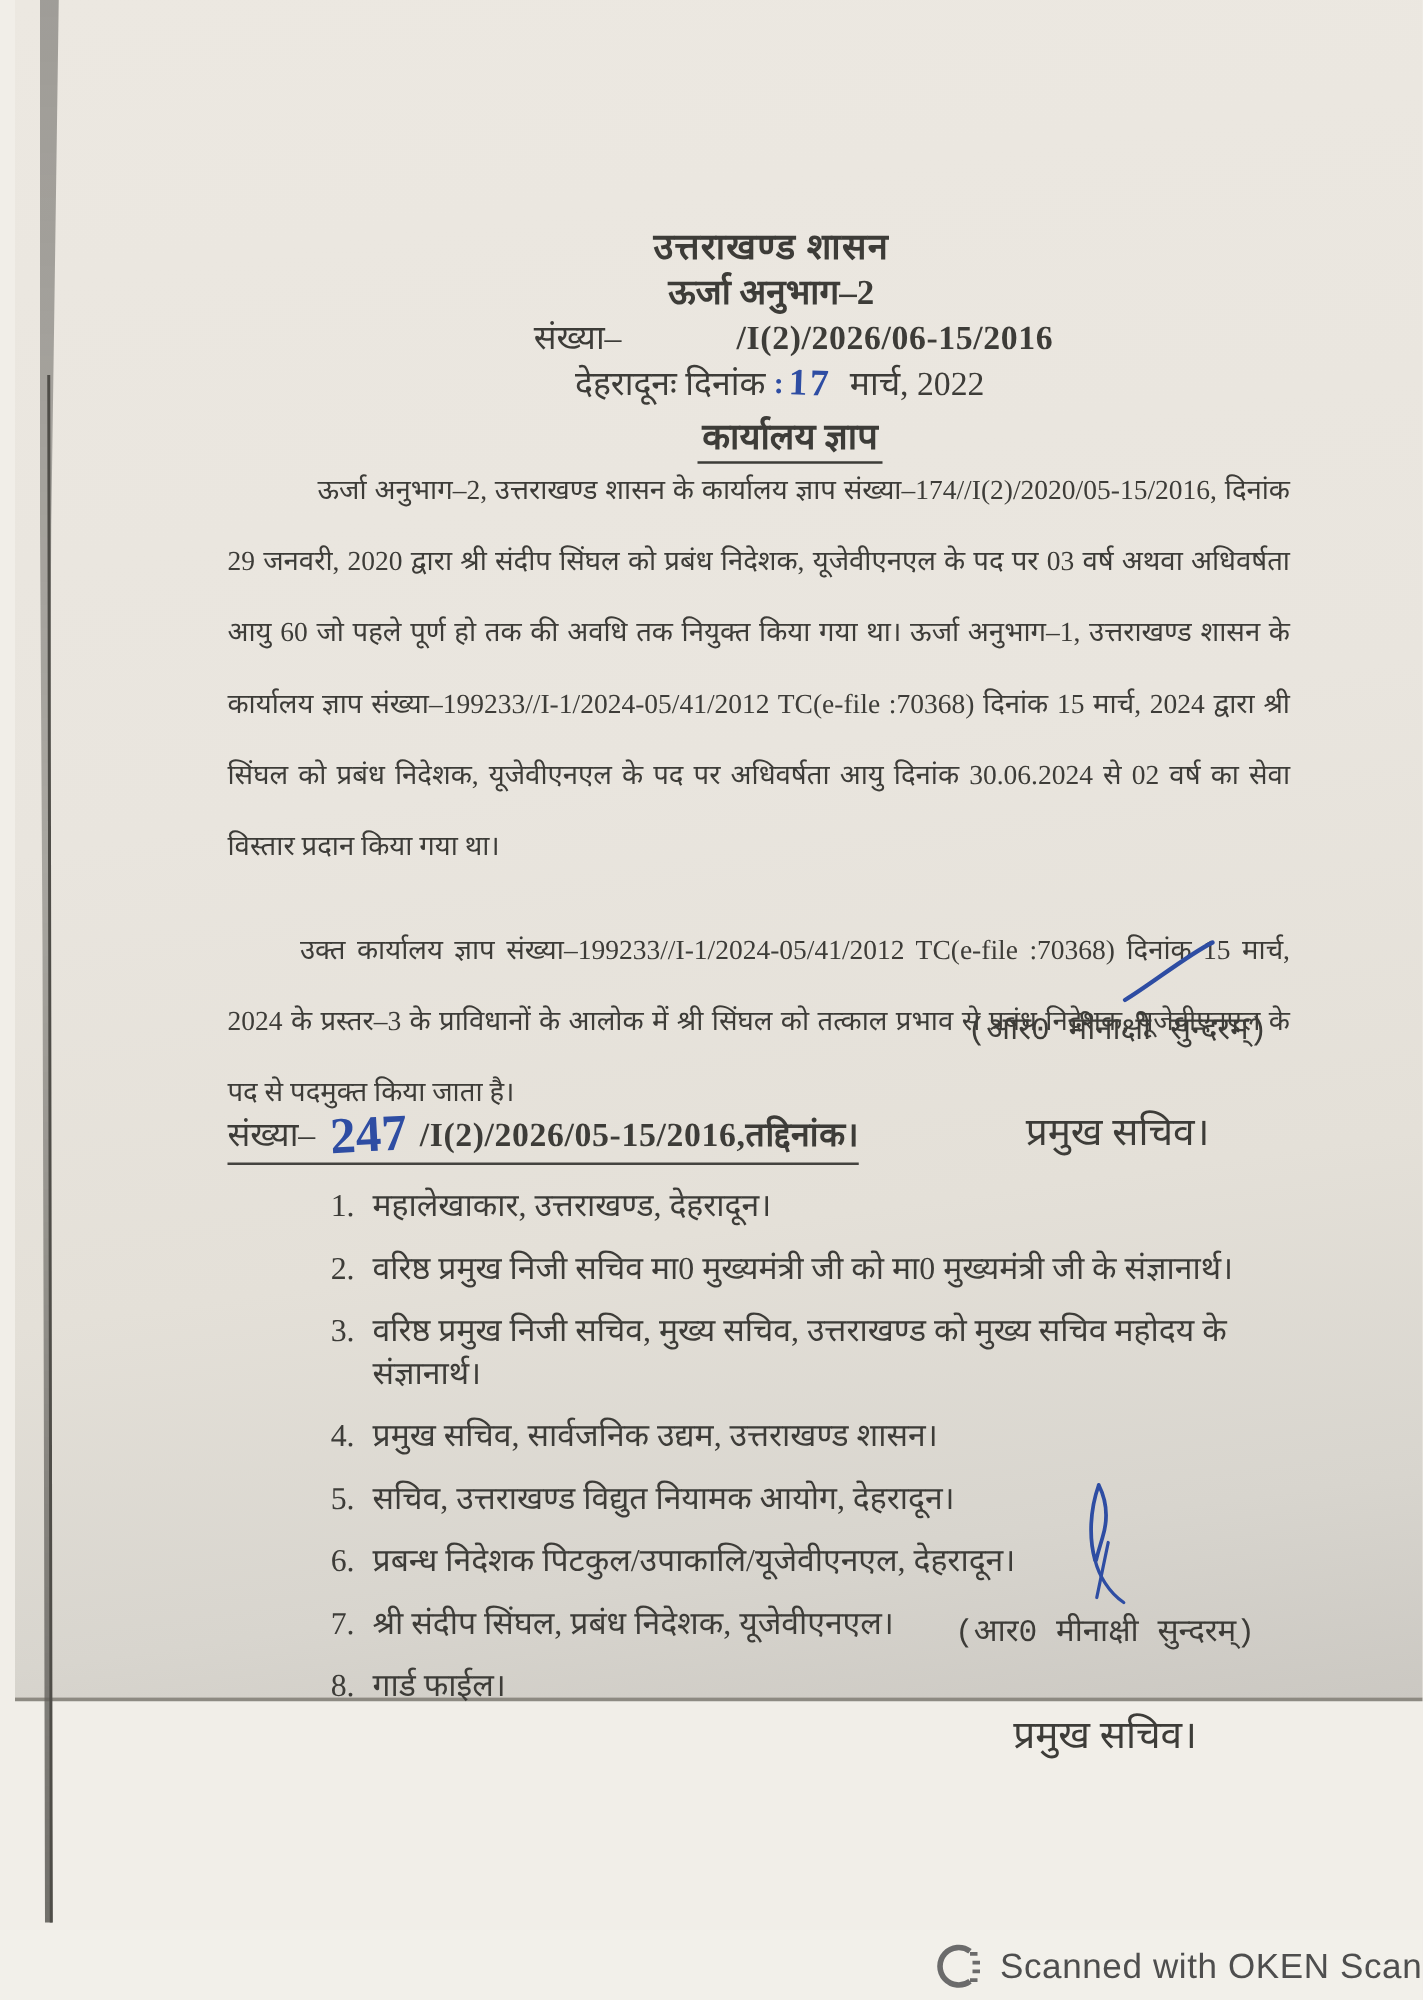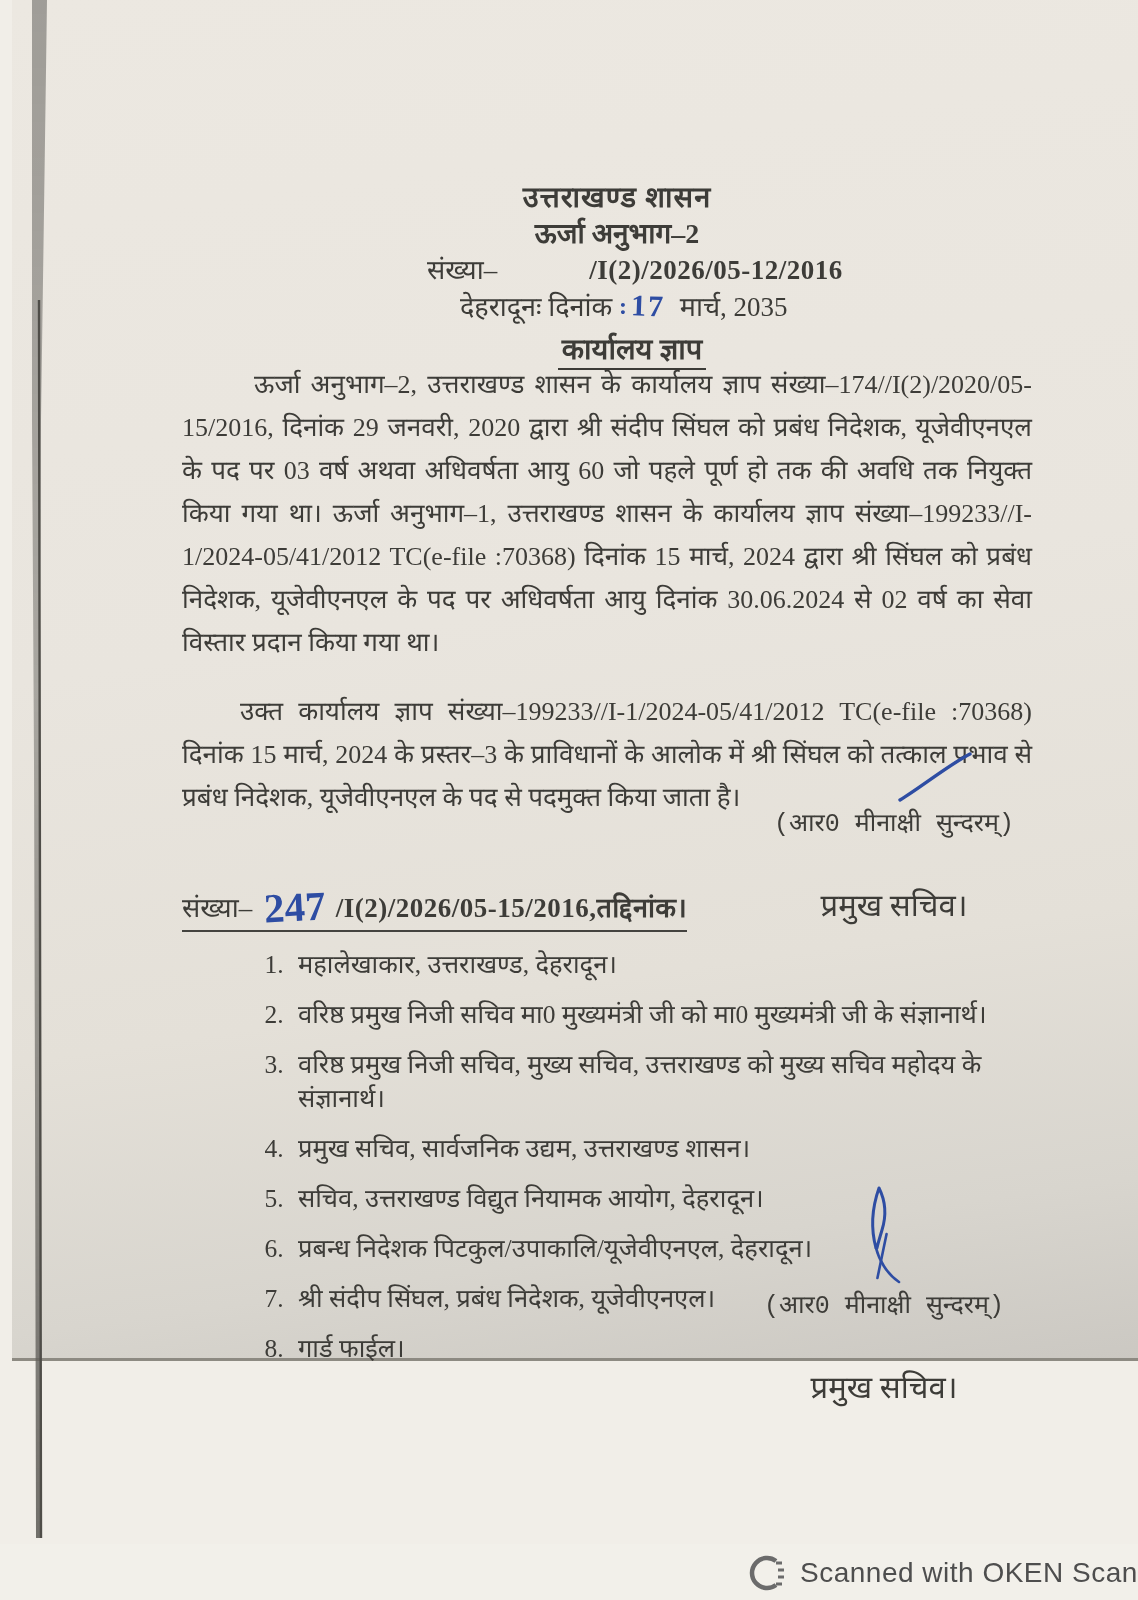--- a/index.html
+++ b/index.html
@@ -22,21 +22,21 @@
   .org2{position:absolute;top:213px;left:0;width:1210px;font-size:28px;font-weight:700;}
   .numrow{position:absolute;top:250px;left:415px;font-size:27px;}
   .numrow .fileno{font-weight:700;margin-left:92px;letter-spacing:.5px;}
   .daterow{position:absolute;top:287px;left:448px;font-size:27px;}
   .hw{color:#2e4da3;font-weight:700;display:inline-block;}
   .hw-date{font-size:30px;transform:rotate(2deg);letter-spacing:2px;padding:0 8px 0 4px;}
   .hw-mark{font-size:24px;position:relative;top:-2px;}
   .heading{position:absolute;top:328px;left:0;width:1240px;text-align:center;font-size:29px;font-weight:700;}
   .heading span{border-bottom:2.5px solid #3d3c38;padding:0 4px 3px;}
   .bodytext{position:absolute;top:363px;left:170px;width:850px;}
-  .para{font-size:26px;line-height:43px;text-align:justify;margin:0;}
+  .para{font-size:22px;line-height:57px;text-align:justify;margin:0;}
   .para.first{text-indent:72px;}
   .para + .para{margin-top:26px;text-indent:58px;}
   .sig{position:absolute;text-align:center;}
   .sig1{top:752px;left:762px;width:240px;}
   .sig2{top:1182px;left:752px;width:240px;}
   .sig .name{font-size:25px;white-space:nowrap;font-family:Liberation Mono, monospace;}
   .sig .desig{font-size:31px;margin-top:44px;}
   .sig svg{display:block;margin:0 auto;}
   .sig1 svg{margin-right:40px;margin-left:auto;}
   .endorse{position:absolute;top:888px;left:170px;width:856px;}
@@ -65,27 +65,27 @@
       </linearGradient>
     </defs>
     <polygon points="20,0 35,0 29,420 27,760 28,1100 30,1538 24,1538 23,1100 22,760 20,420" fill="url(#fg)" style="filter:blur(0.6px)"></polygon>
     <path d="M27,300 C26,700 27,1100 29,1538" stroke="#4f4d48" stroke-width="2.4" fill="none"></path>
   </svg>
 
   <div class="org1 center">उत्तराखण्ड शासन</div>
   <div class="org2 center">ऊर्जा अनुभाग–2</div>
 
   <div class="numrow">
-    <span>संख्या–</span><span class="fileno">/I(2)/2026/05-12/2016</span>
+    <span>संख्या–</span><span class="fileno">/I(2)/2026/06-15/2016</span>
   </div>
 
   <div class="daterow">
     <span>देहरादूनः दिनांक</span>
     <span class="hw hw-mark">:</span><span class="hw hw-date">17</span>
-    <span>मार्च, 2035</span>
+    <span>मार्च, 2022</span>
   </div>
 
   <div class="heading">
     <span>कार्यालय ज्ञाप</span>
   </div>
 
   <div class="bodytext">
     <p class="para first">ऊर्जा अनुभाग–2, उत्तराखण्ड शासन के कार्यालय ज्ञाप संख्या–174//I(2)/2020/05-15/2016, दिनांक 29 जनवरी, 2020 द्वारा श्री संदीप सिंघल को प्रबंध निदेशक, यूजेवीएनएल के पद पर 03 वर्ष अथवा अधिवर्षता आयु 60 जो पहले पूर्ण हो तक की अवधि तक नियुक्त किया गया था। ऊर्जा अनुभाग–1, उत्तराखण्ड शासन के कार्यालय ज्ञाप संख्या–199233//I-1/2024-05/41/2012 TC(e-file :70368) दिनांक 15 मार्च, 2024 द्वारा श्री सिंघल को प्रबंध निदेशक, यूजेवीएनएल के पद पर अधिवर्षता आयु दिनांक 30.06.2024 से 02 वर्ष का सेवा विस्तार प्रदान किया गया था।</p>
     <p class="para">उक्त कार्यालय ज्ञाप संख्या–199233//I-1/2024-05/41/2012 TC(e-file :70368) दिनांक 15 मार्च, 2024 के प्रस्तर–3 के प्राविधानों के आलोक में श्री सिंघल को तत्काल प्रभाव से प्रबंध निदेशक, यूजेवीएनएल के पद से पदमुक्त किया जाता है।</p>
   </div>

